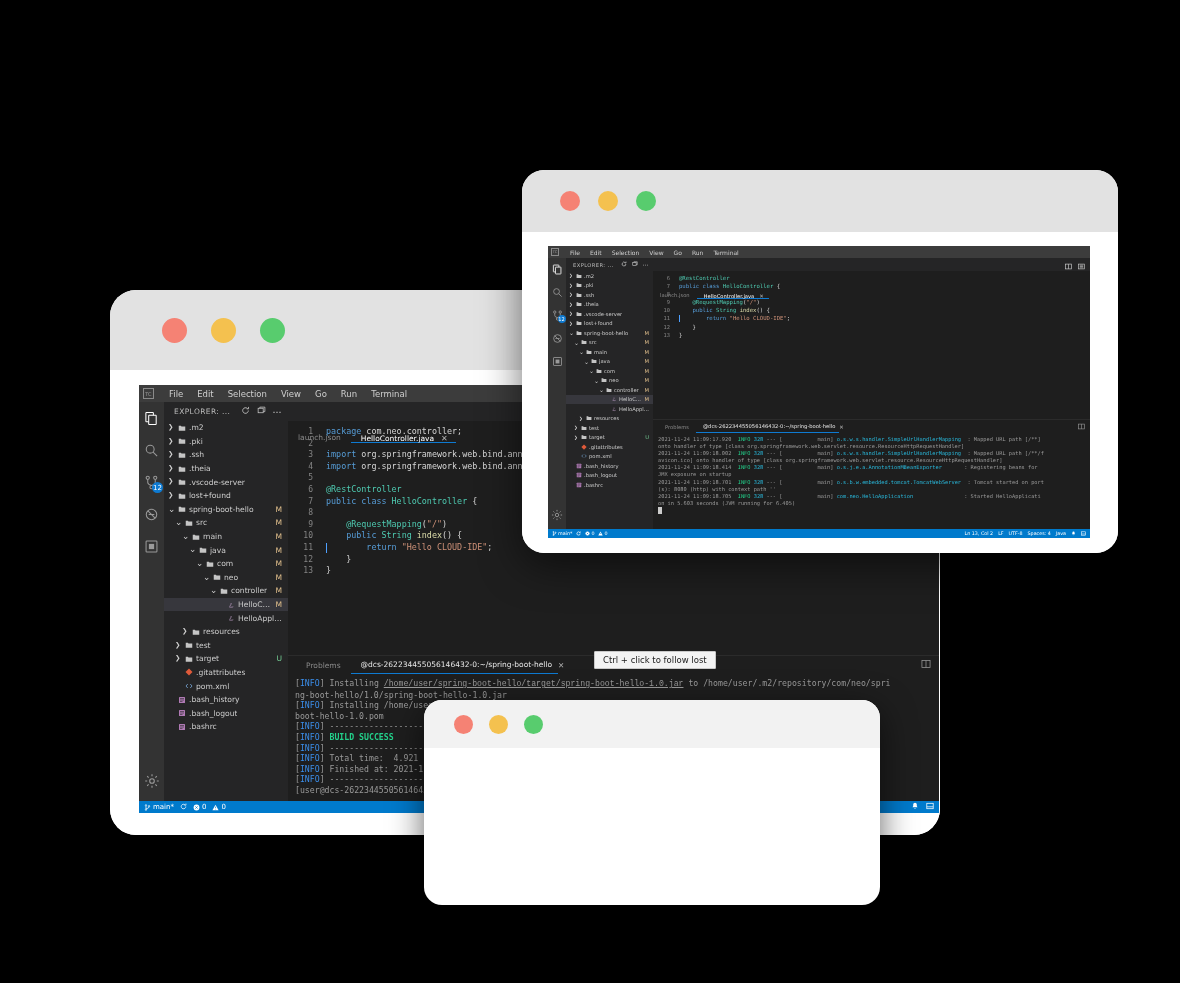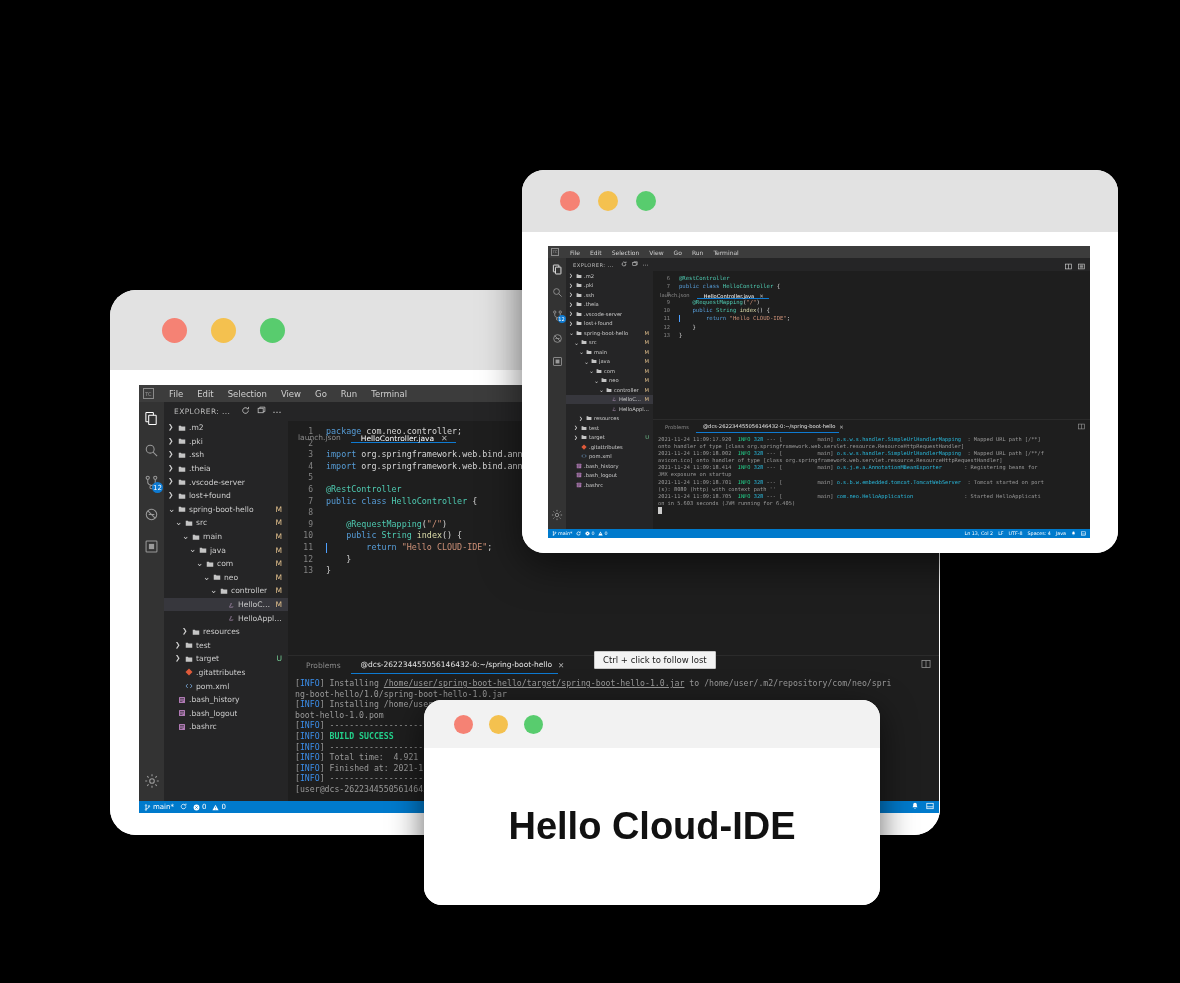--- a/index.html
+++ b/index.html
@@ -141,21 +141,21 @@
   .term {
     font-family: "DejaVu Sans Mono", monospace;
     color: #cccccc;
     overflow: hidden;
     flex: 1 1 auto;
     white-space: pre-wrap;
     word-break: break-all;
   }
   .t-info { color: #3b8eea; }
   .t-ok { color: #23d18b; font-weight: bold; }
-  .t-link { text-decoration: underline; }
+  .t-link { text-decoration: underline; font-family: Liberation Mono, monospace; }
   .t-dim { color: #9a9a9a; }
   .t-cyan { color: #29b8db; }
   .t-green { color: #23d18b; }
   .caret-block { display:inline-block; background:#cccccc; }
 
   .statusbar {
     background: #007acc;
     color: #ffffff;
     display: flex;
     align-items: center;
@@ -1045,18 +1045,15 @@
     </div>
   </div>
 
 
   <div class="win" style="left:424px; top:700px; width:456px; height:205px; border-radius:18px; box-shadow:0 10px 34px rgba(0,0,0,0.6);">
     <div class="titlebar" style="height:48px; padding-left:30px; gap:16px; background:#f2f2f2;">
       <span class="dot red" style="width:19px;height:19px;"></span>
       <span class="dot yellow" style="width:19px;height:19px;"></span>
       <span class="dot green" style="width:19px;height:19px;"></span>
     </div>
-    <div class="preview-body" style="height:157px;">
-      <div class="preview-title">Hello Cloud-IDE</div>
-    </div>
   </div>
 
 </div>
 
 </body></html>

